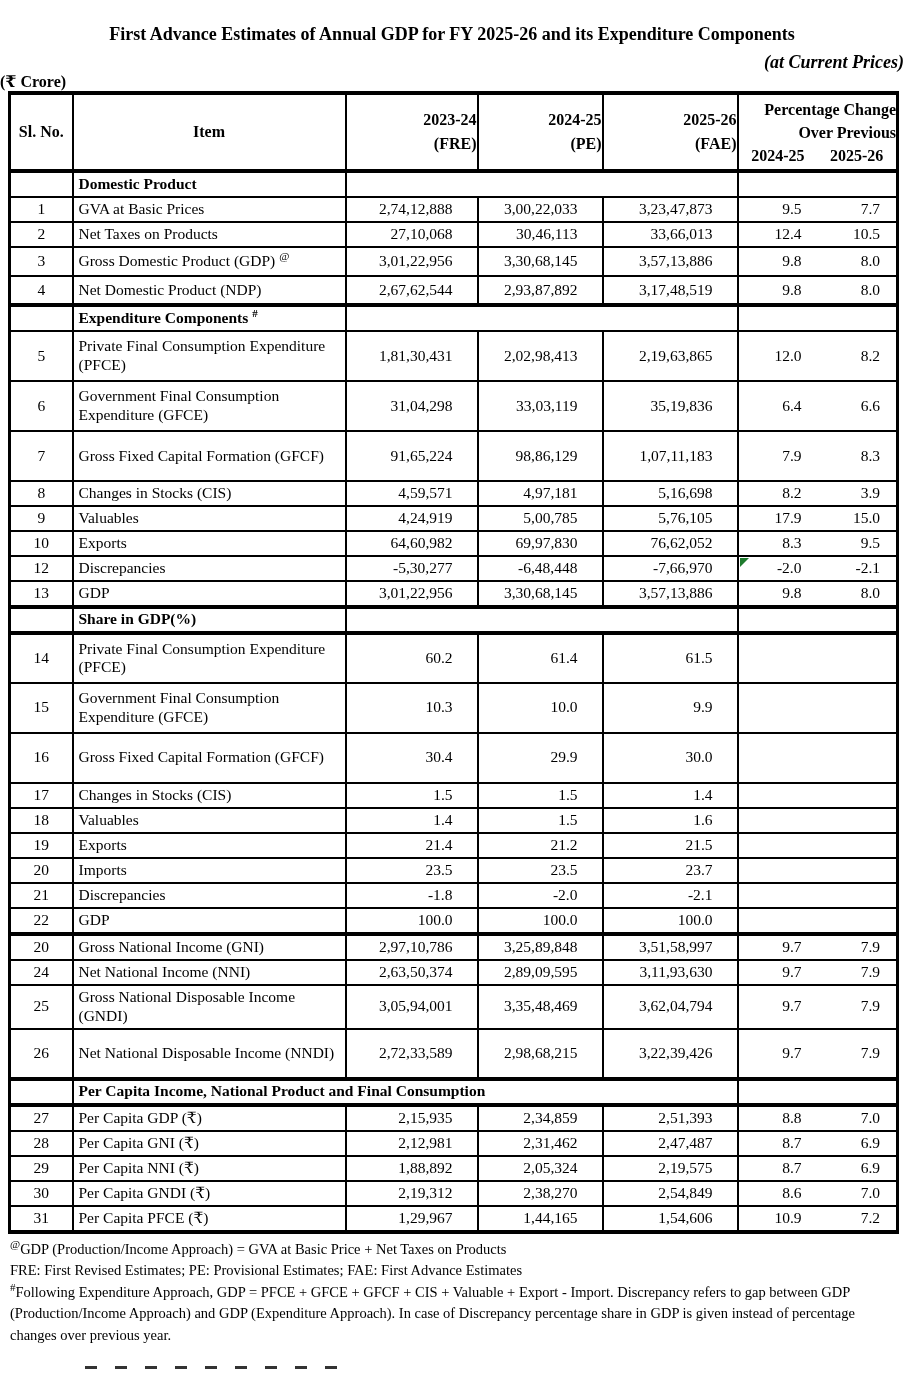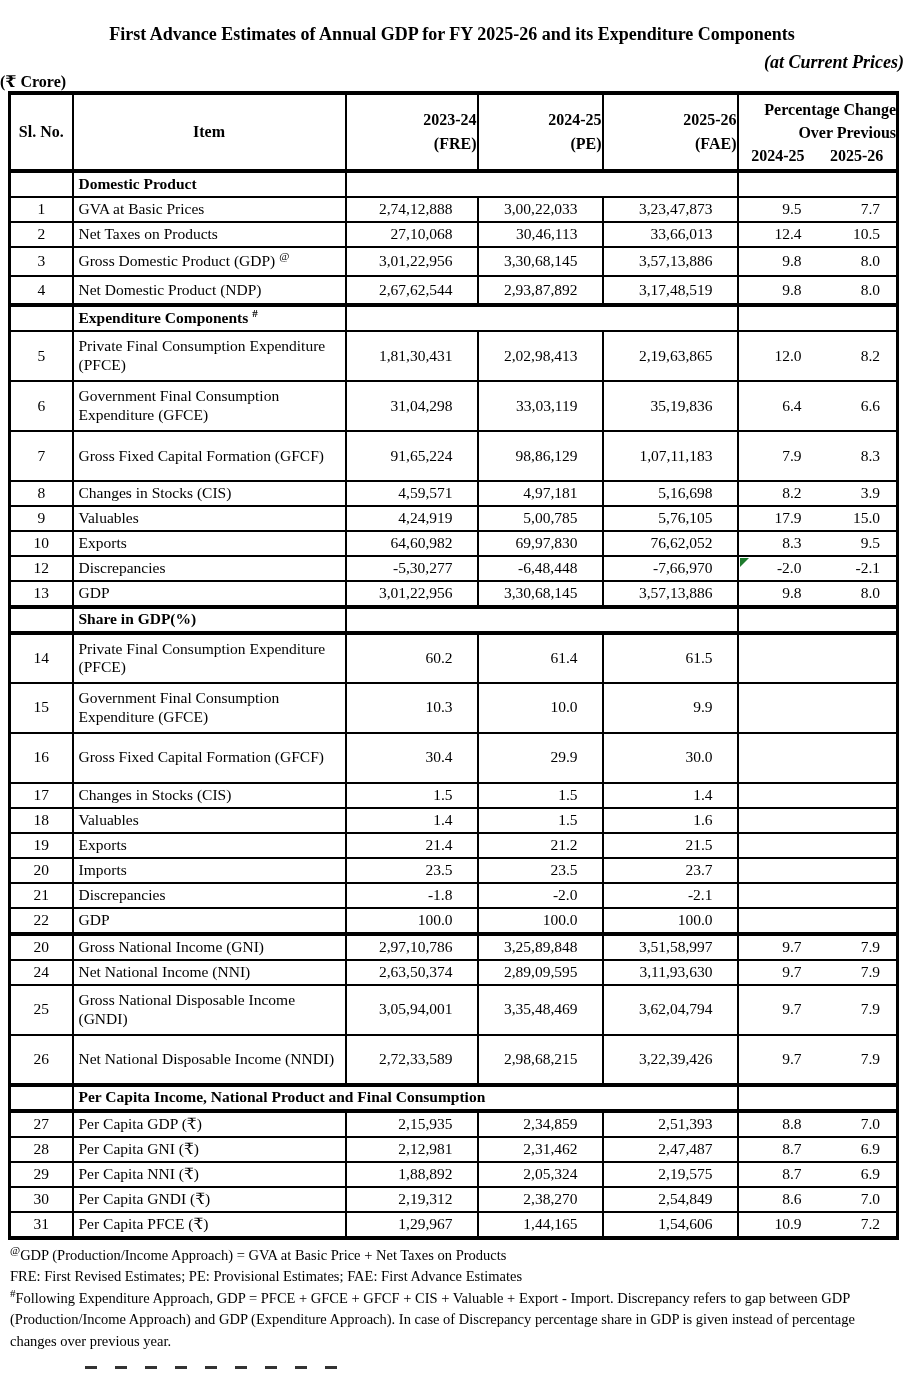--- a/index.html
+++ b/index.html
@@ -301,21 +301,21 @@
       </tr>
       <tr style="height: 25px;">
         <td class="sl">24</td>
         <td class="item">Net National Income (NNI)</td>
         <td class="v">2,63,50,374</td>
         <td class="v">2,89,09,595</td>
         <td class="v">3,11,93,630</td>
         <td class="p p1">9.7</td>
         <td class="p p2">7.9</td>
       </tr>
-      <tr style="height: 50px;">
+      <tr style="height: 44px;">
         <td class="sl">25</td>
         <td class="item">Gross National Disposable Income (GNDI)</td>
         <td class="v">3,05,94,001</td>
         <td class="v">3,35,48,469</td>
         <td class="v">3,62,04,794</td>
         <td class="p p1">9.7</td>
         <td class="p p2">7.9</td>
       </tr>
       <tr style="height: 50px;">
         <td class="sl">26</td>

